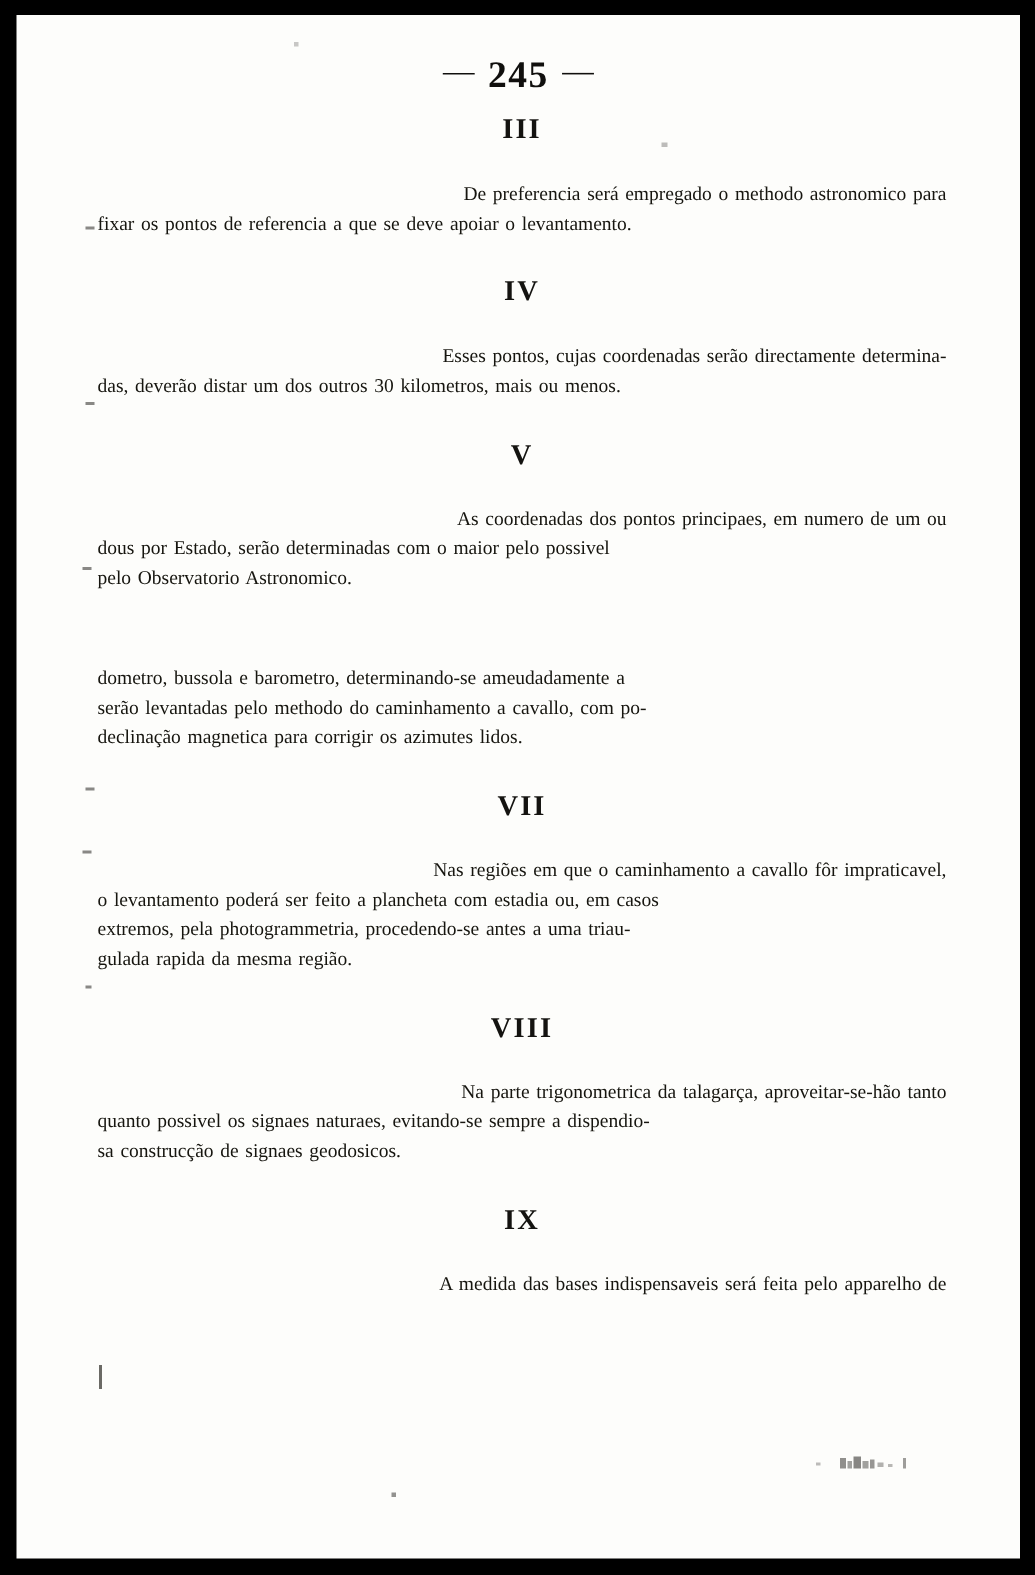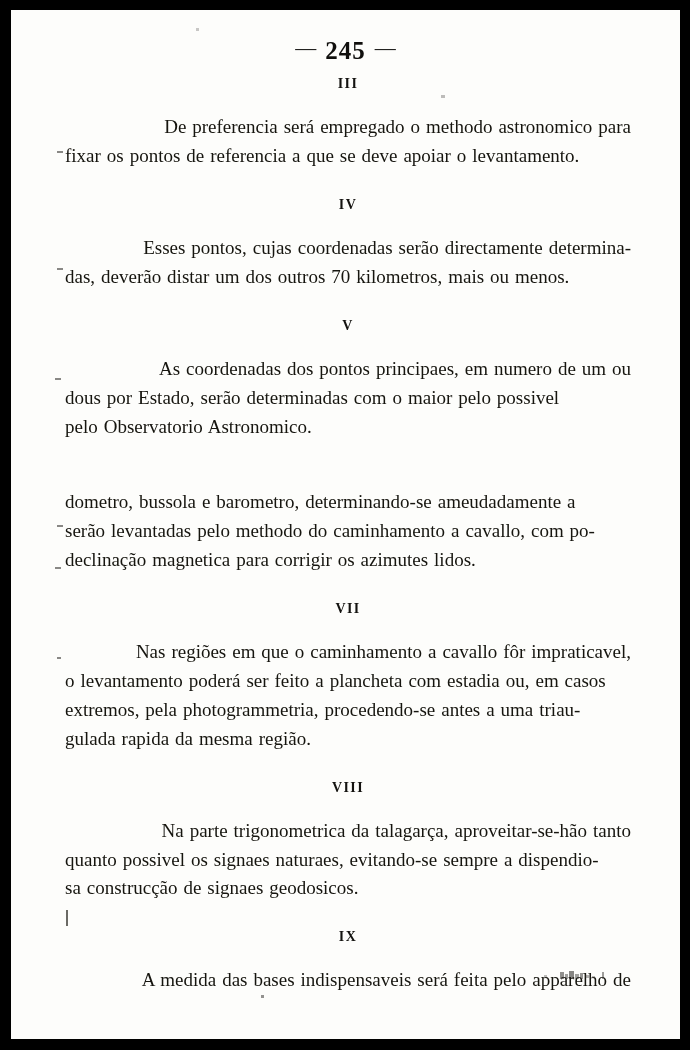--- a/index.html
+++ b/index.html
@@ -67,30 +67,30 @@
     position: absolute;
     left: 54px;
     top: 66px;
     width: 566px;
   }
   .section {
     margin-bottom: 0;
   }
   .sec-heading {
     text-align: center;
-    font-size: 14px;
+    font-size: 19px;
     font-weight: bold;
     color: #141310;
     letter-spacing: 1.4px;
     margin: 0;
     line-height: 1.15;
   }
   .sec-body {
     margin: 0;
-    font-size: 19px;
+    font-size: 13px;
     line-height: 1.52;
     color: #16150f;
     text-align: justify;
     text-align-last: left;
     word-spacing: 1.2px;
   }
   .sec-body .ln {
     display: block;
     white-space: nowrap;
   }
@@ -160,21 +160,21 @@
         <div class="gap-sec"></div>
 
         <div class="section">
           <div class="sec-heading">IV</div>
           <div class="gap-head"></div>
           <div class="sec-body">
             <span class="ln just">
                 <span class="indent"></span>
                 <span>Esses pontos, cujas coordenadas serão directamente determina-</span>
               </span>
-            <span class="ln">das, deverão distar um dos outros 70 kilometros, mais ou menos.</span>
+            <span class="ln">das, deverão distar um dos outros 30 kilometros, mais ou menos.</span>
           </div>
         </div>
         <div class="gap-sec"></div>
 
         <div class="section">
           <div class="sec-heading">V</div>
           <div class="gap-head"></div>
           <div class="sec-body">
             <span class="ln just">
                 <span class="indent"></span>

